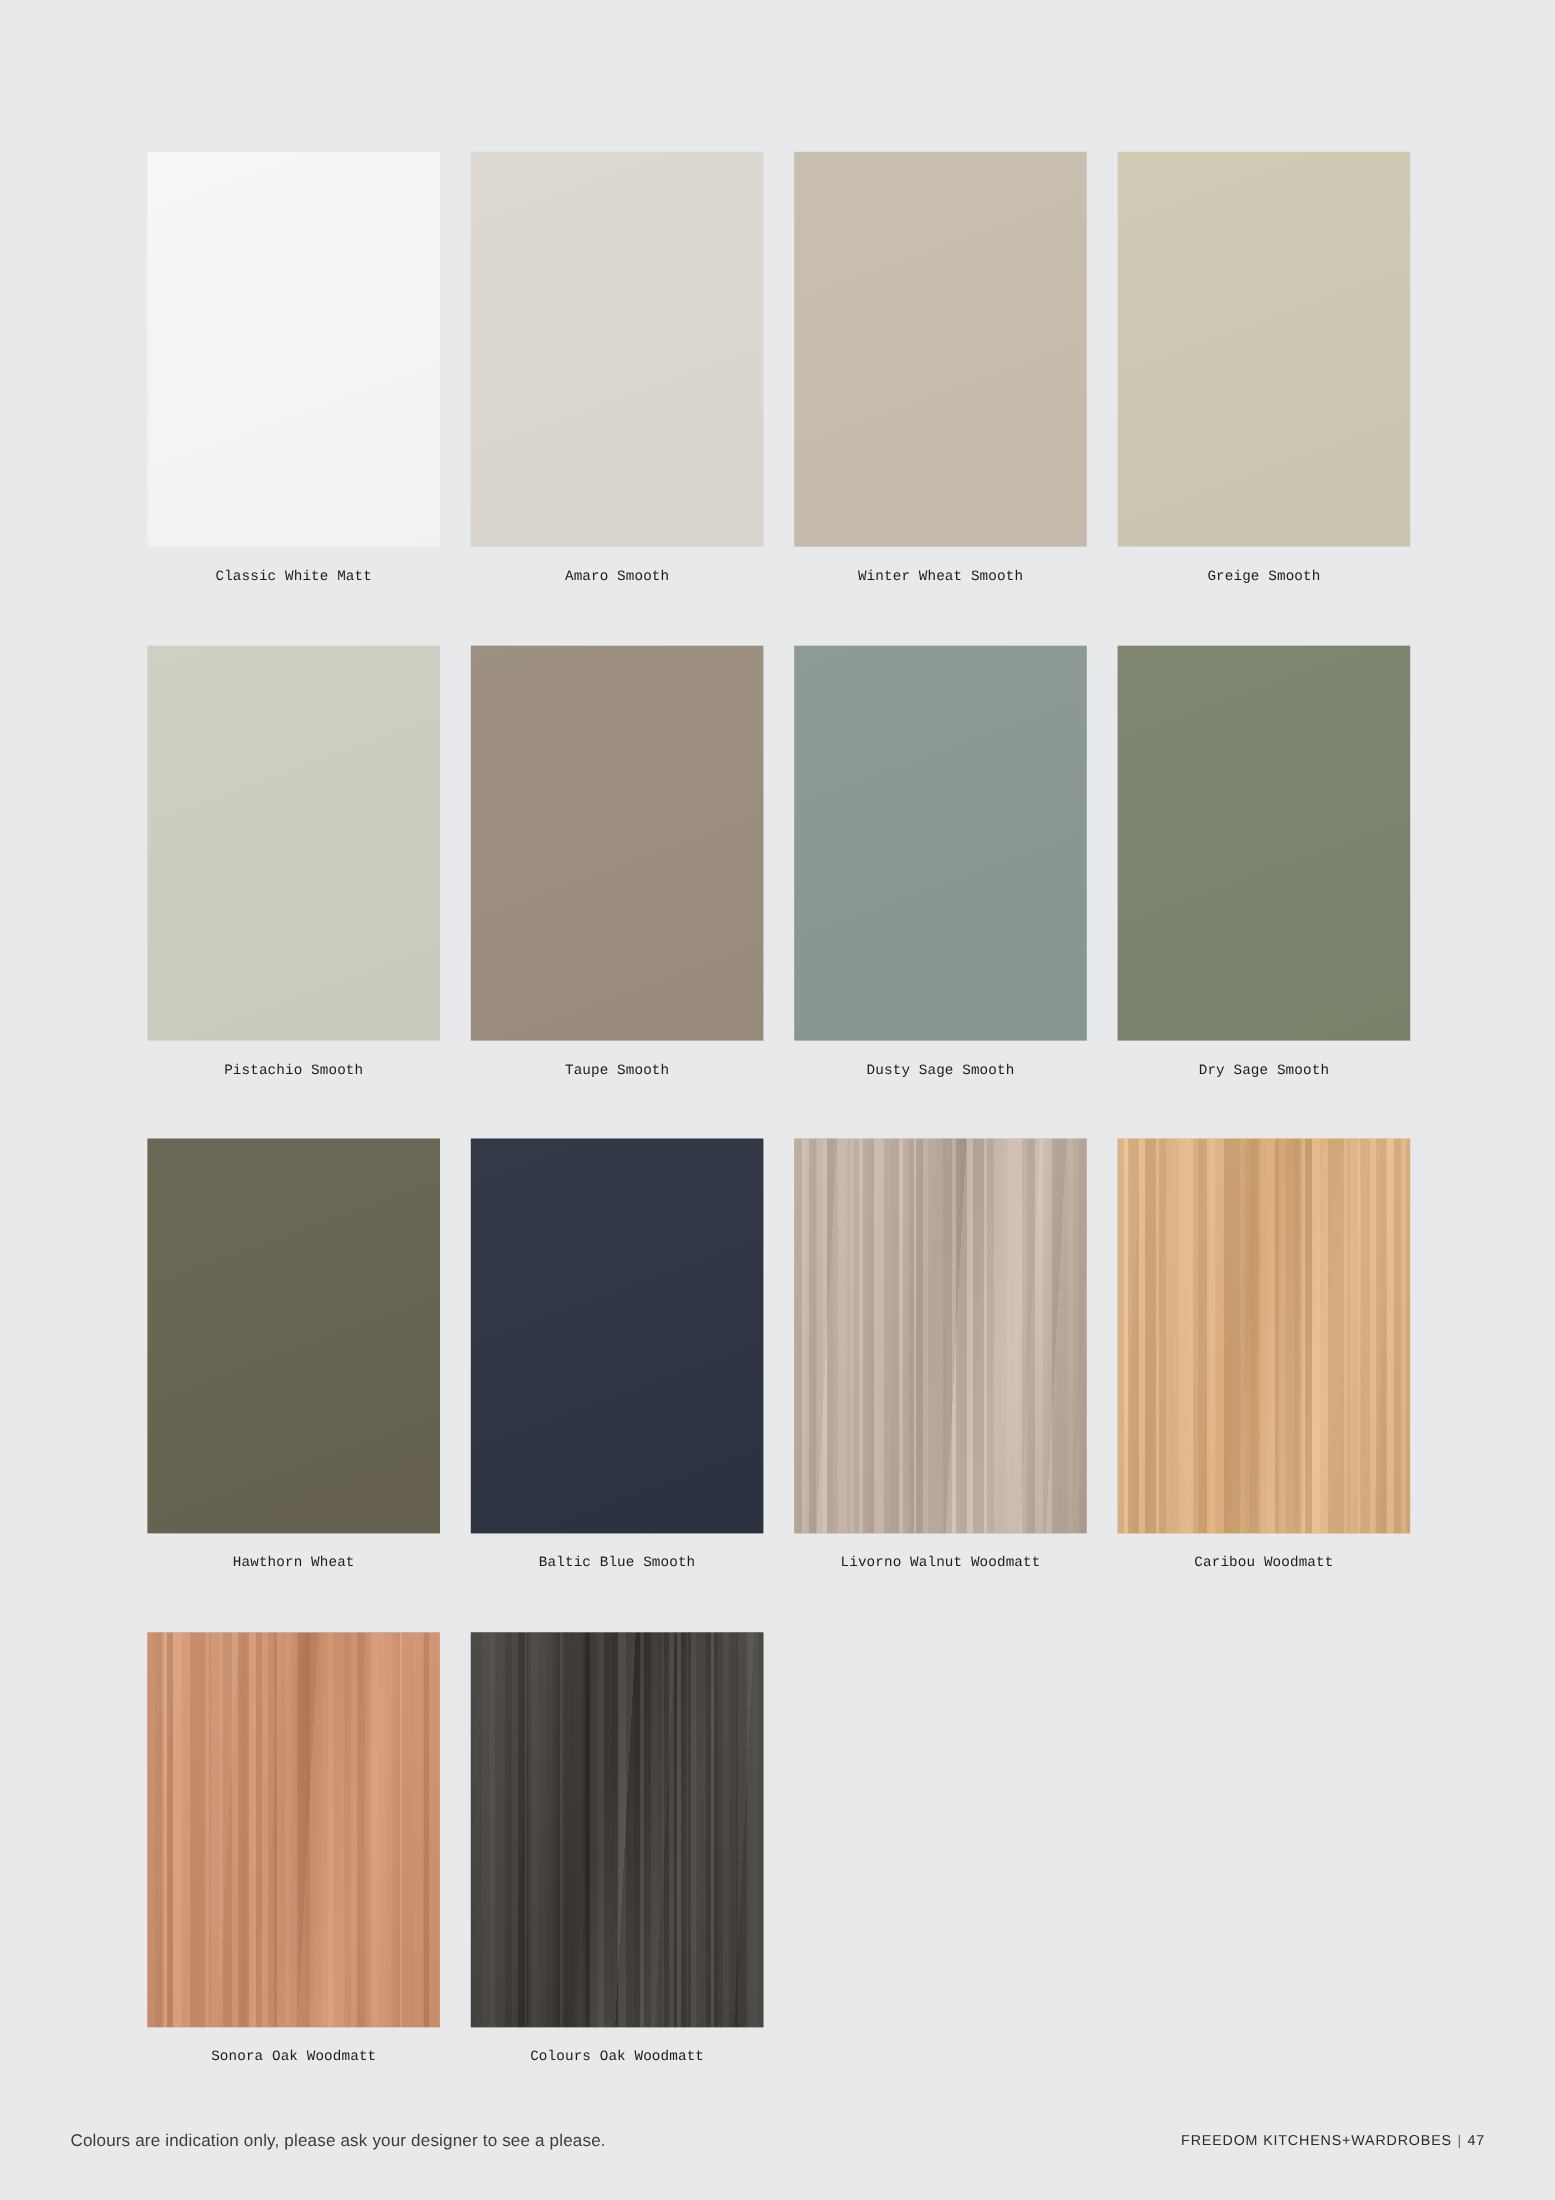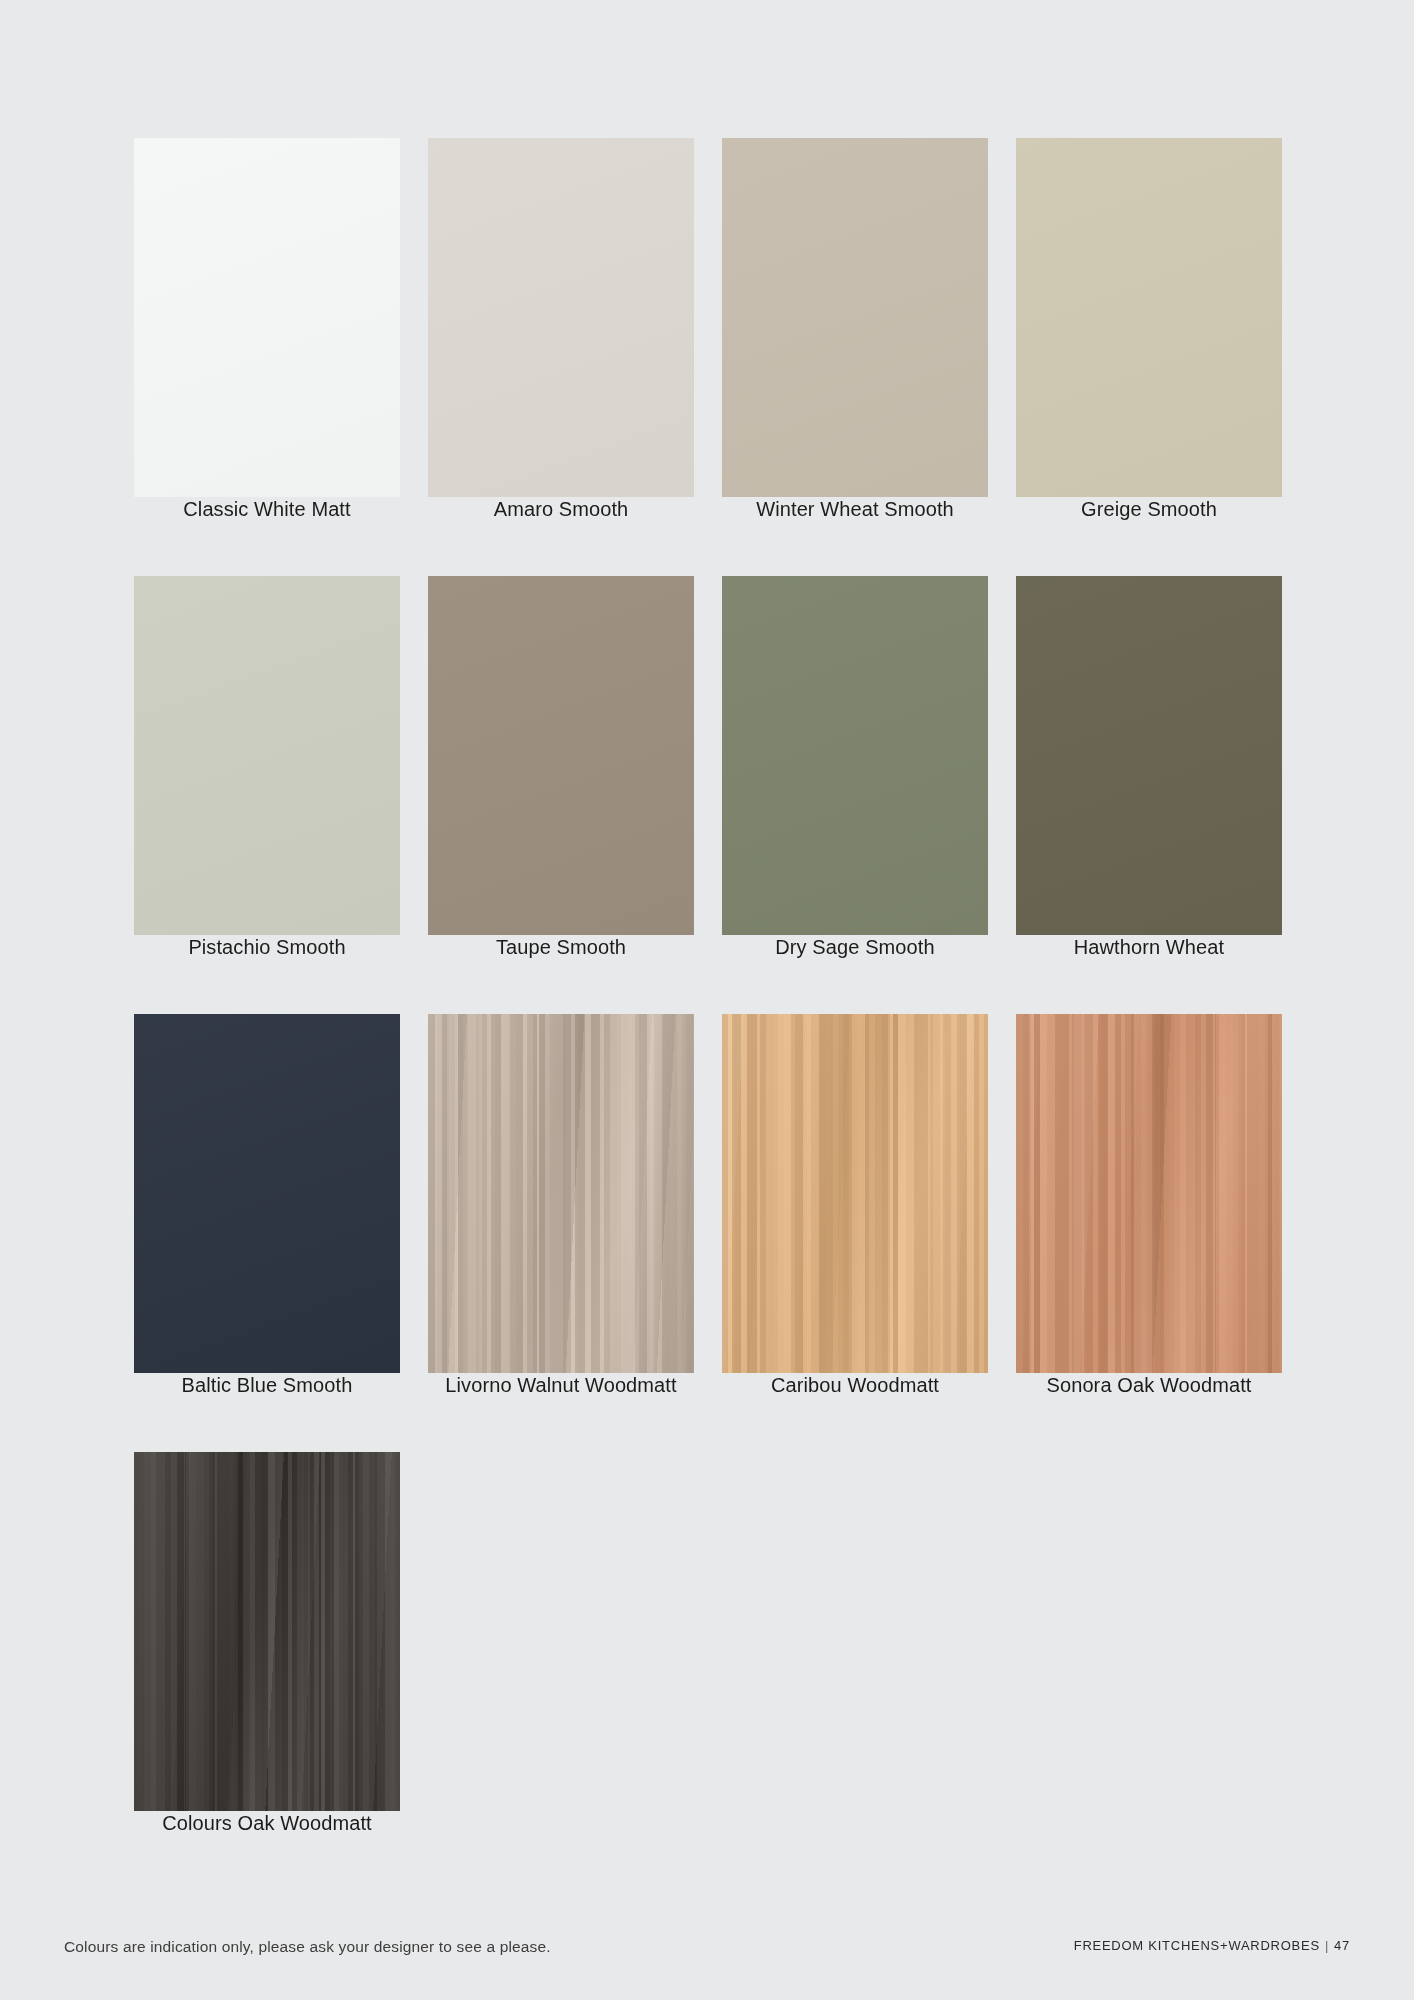--- a/index.html
+++ b/index.html
@@ -36,25 +36,26 @@
   }
 
   .swatch-chip {
     width: 266px;
     height: 359px;
     position: relative;
     overflow: hidden;
   }
 
   .swatch-label {
+    margin-top: 19px;
     text-align: center;
-    font-size: 20px;
+    font-size: 13px;
     letter-spacing: 0.1px;
     color: #1c1c1c;
-    font-family: Liberation Sans, sans-serif;
+    font-family: Liberation Mono, monospace;
     line-height: 1.2;
   }
 
   
   .grain {
     position: absolute;
     inset: 0;
   }
   .grain-v {
     position: absolute;
@@ -123,20 +124,26 @@
         </div>
         <div class="swatch-label">Pistachio Smooth</div>
       </div>
       <div class="swatch-cell">
         <div class="swatch-chip" style="background: rgb(154, 141, 126);">
           <div class="grain" style="background-image: linear-gradient(160deg, rgba(255, 255, 255, 0.035), rgba(0, 0, 0, 0.02));"></div>
         </div>
         <div class="swatch-label">Taupe Smooth</div>
       </div>
       <div class="swatch-cell">
+        <div class="swatch-chip" style="background: rgb(139, 151, 146);">
+          <div class="grain" style="background-image: linear-gradient(160deg, rgba(255, 255, 255, 0.035), rgba(0, 0, 0, 0.02));"></div>
+        </div>
+        <div class="swatch-label">Dusty Sage Smooth</div>
+      </div>
+      <div class="swatch-cell">
         <div class="swatch-chip" style="background: rgb(124, 131, 107);">
           <div class="grain" style="background-image: linear-gradient(160deg, rgba(255, 255, 255, 0.035), rgba(0, 0, 0, 0.02));"></div>
         </div>
         <div class="swatch-label">Dry Sage Smooth</div>
       </div>
       <div class="swatch-cell">
         <div class="swatch-chip" style="background: rgb(103, 99, 80);">
           <div class="grain" style="background-image: linear-gradient(160deg, rgba(255, 255, 255, 0.035), rgba(0, 0, 0, 0.02));"></div>
         </div>
         <div class="swatch-label">Hawthorn Wheat</div>

